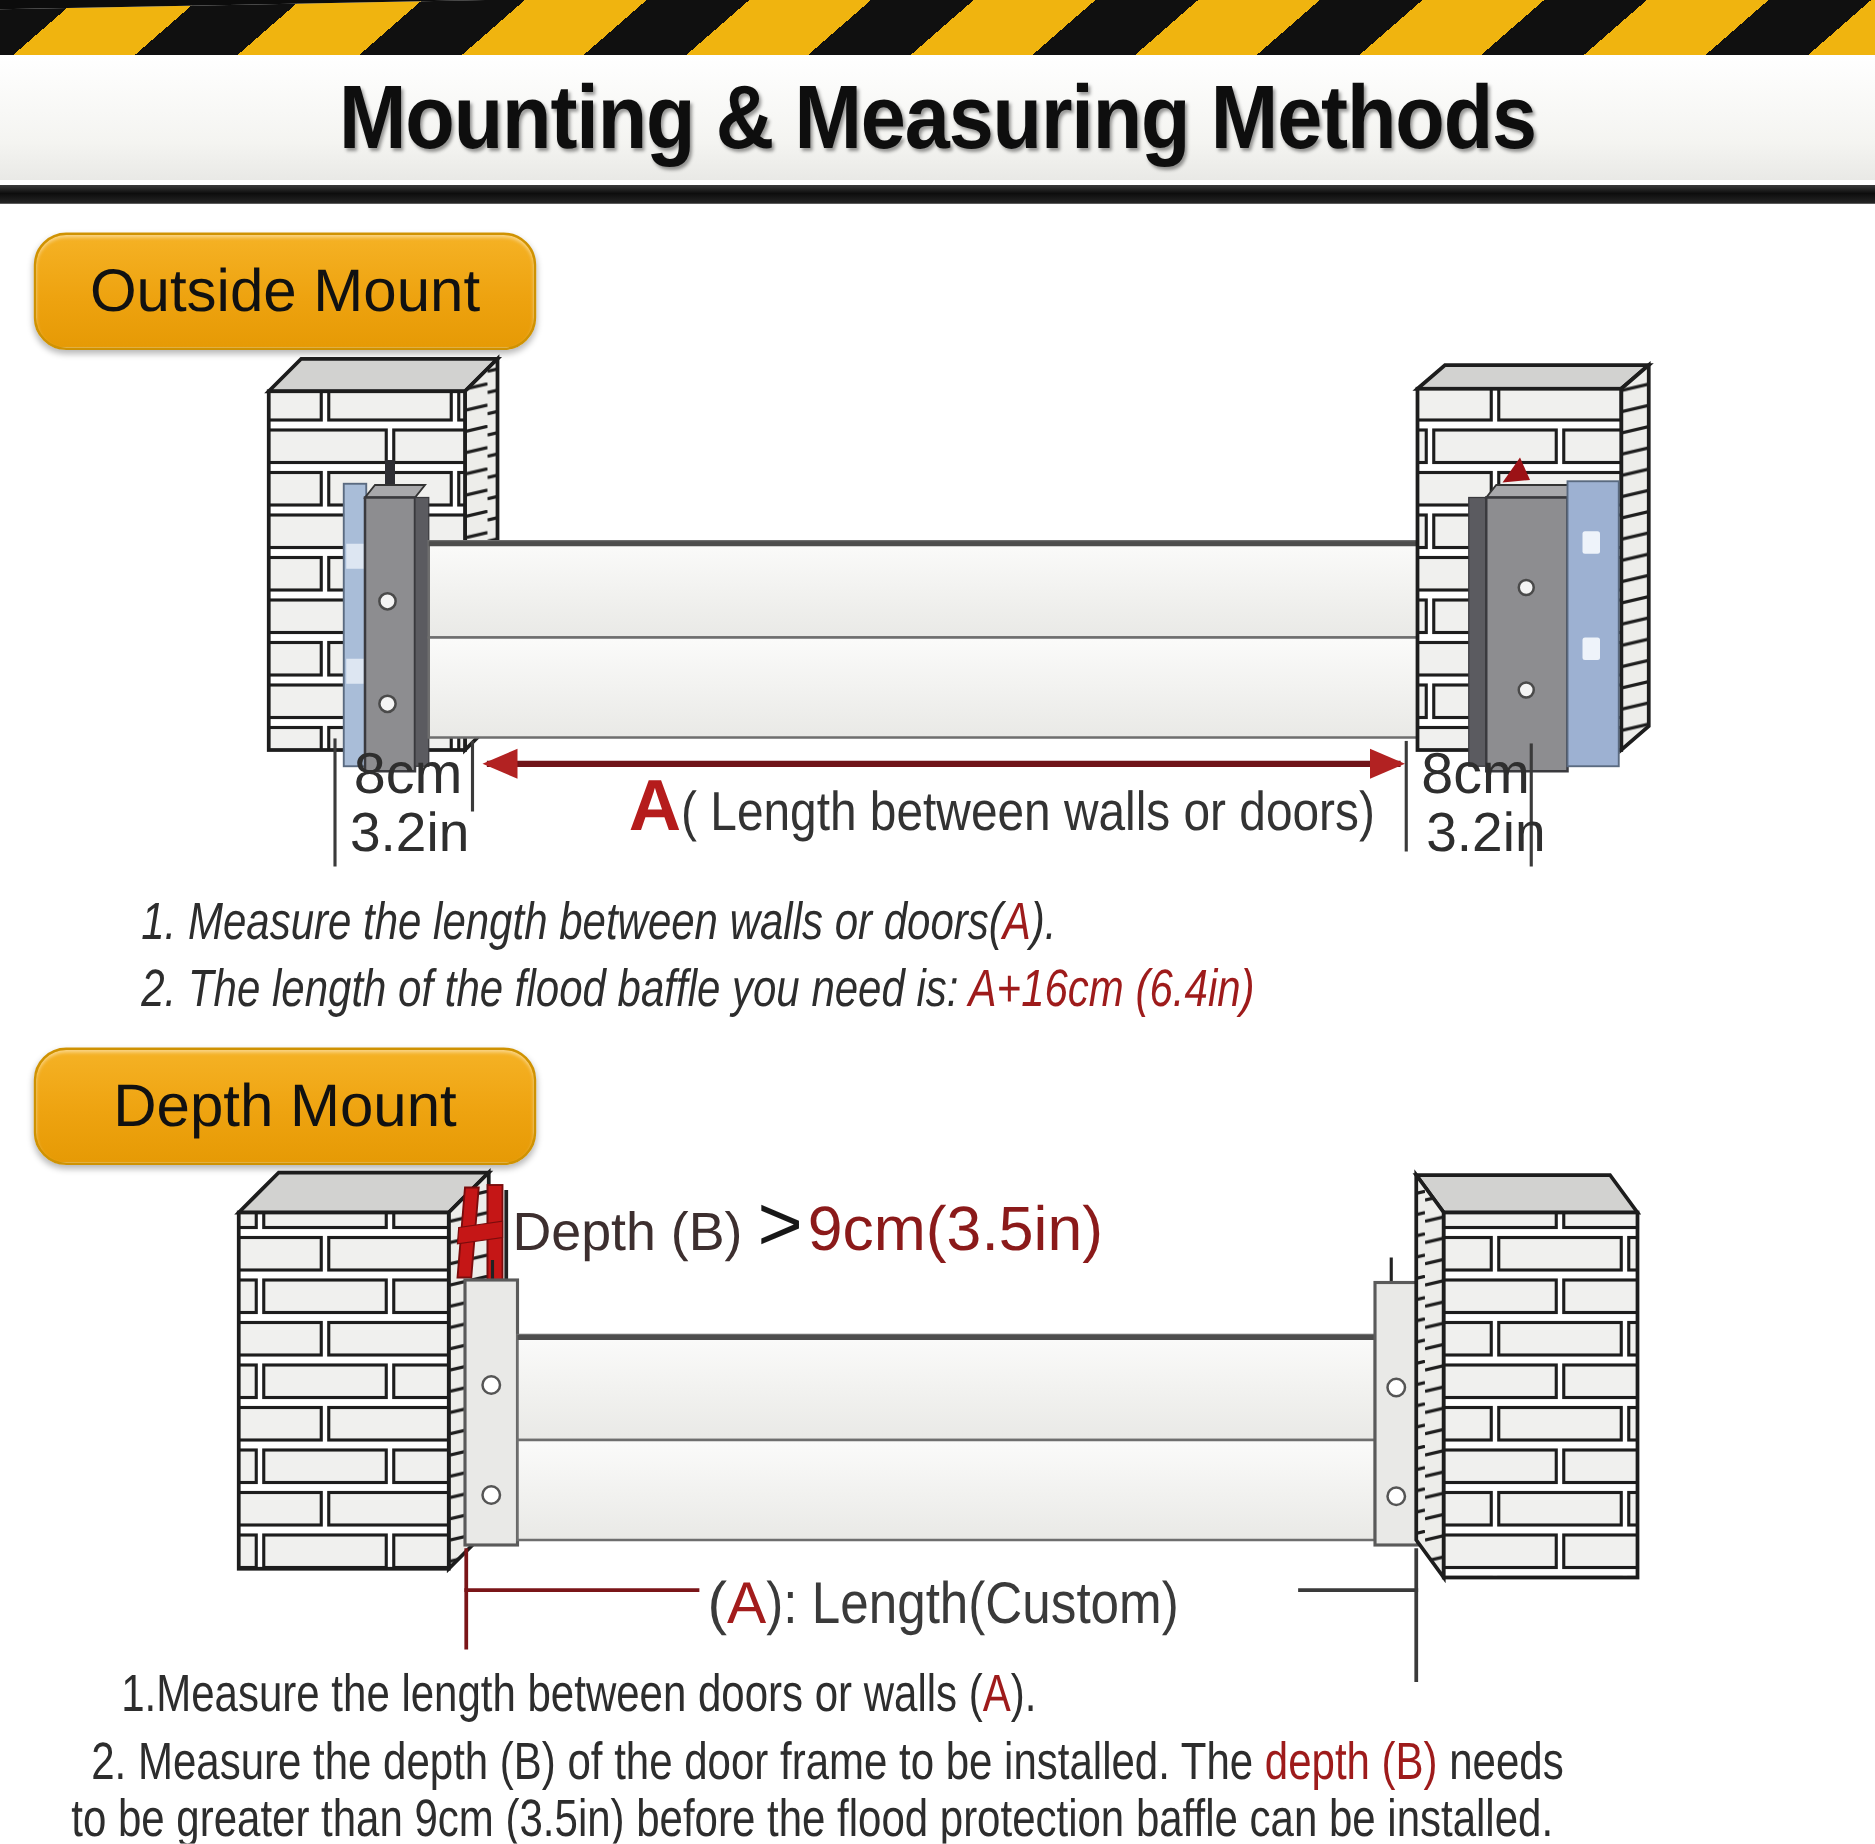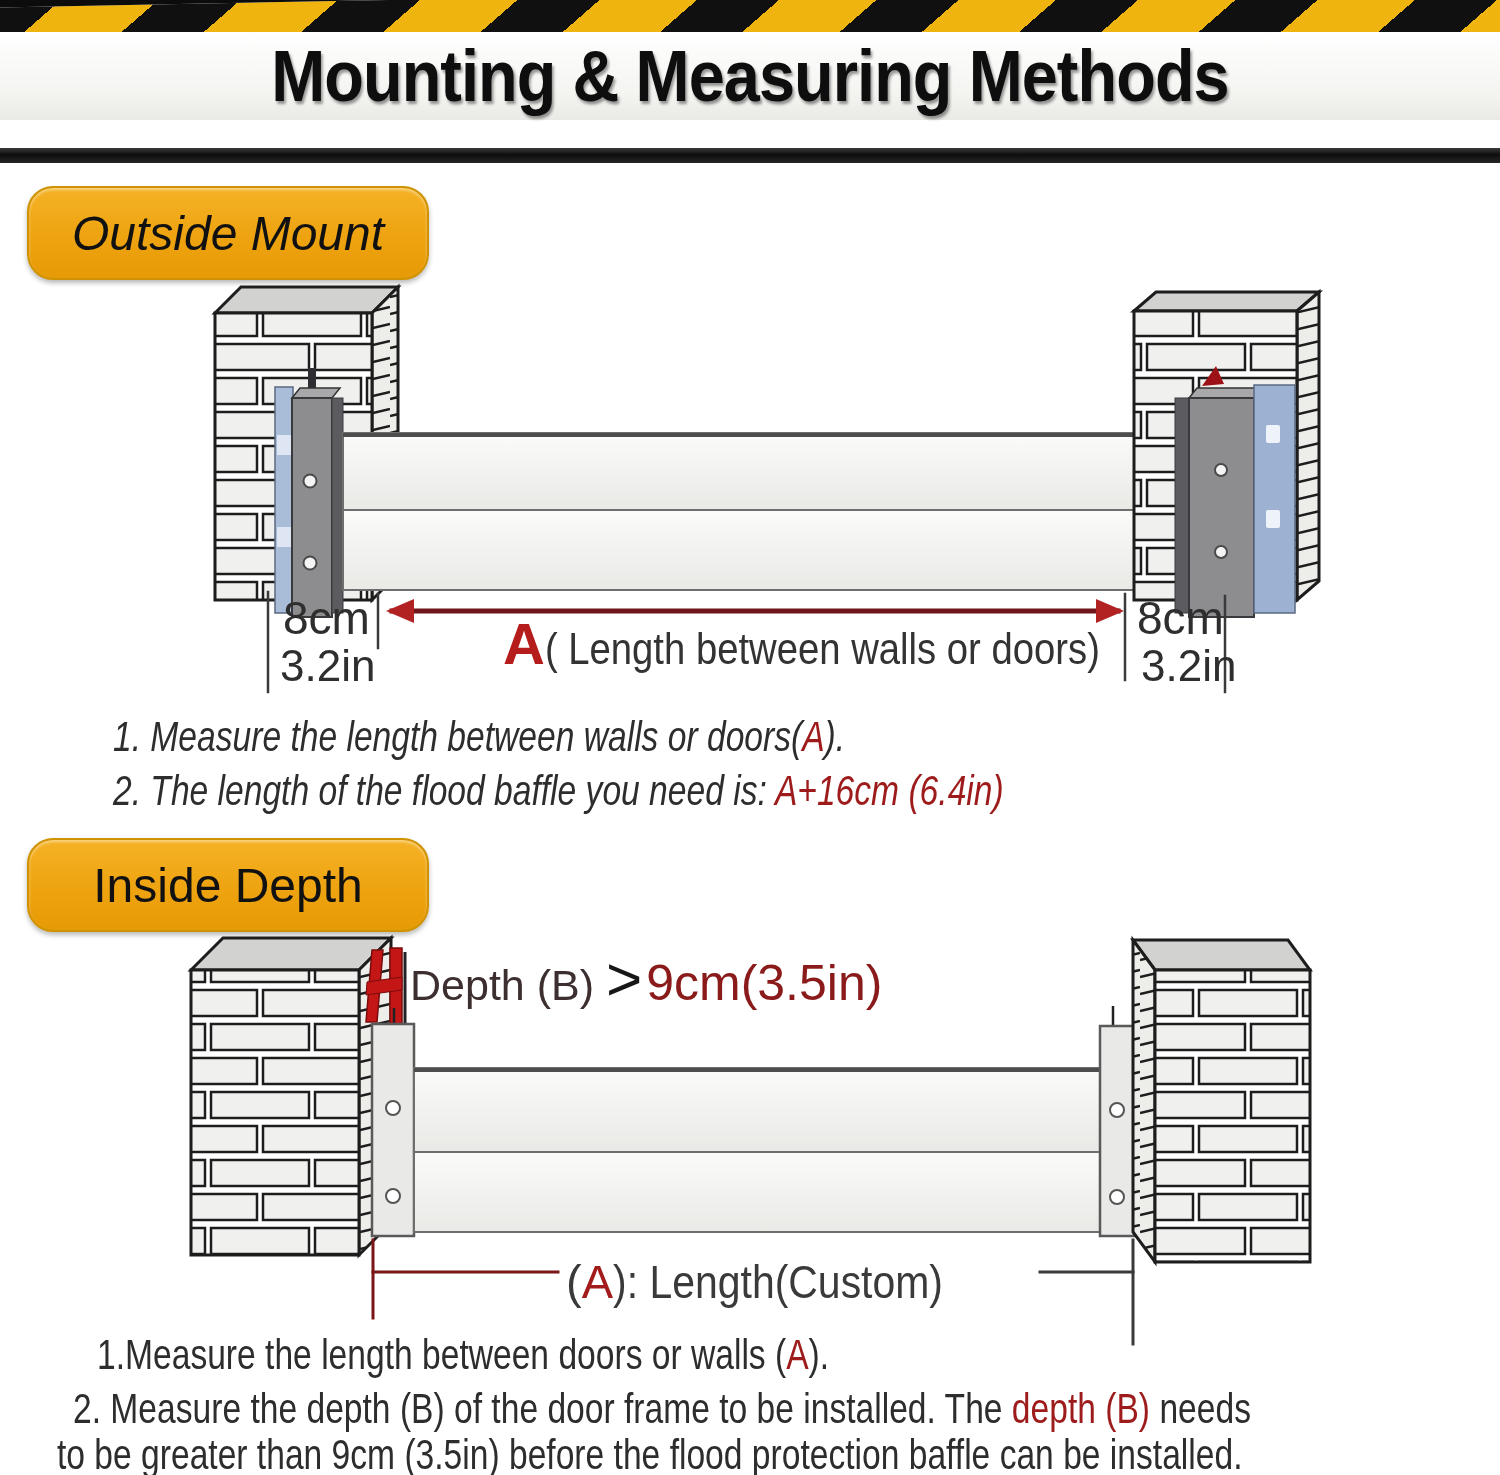--- a/index.html
+++ b/index.html
@@ -9,21 +9,21 @@
   }
   
   .tape {
     position:absolute; top:-16px; left:-30px; width:1566px; height:66px;
     background:repeating-linear-gradient(140deg,#101010 0 54px,#f0b40f 54px 118px);
     border-top:9px solid #0c0c0c;
     transform:rotate(-1.1deg);
     box-shadow:0 3px 6px rgba(0,0,0,.35);
   }
   .title-band {
-    position:absolute; top:32px; left:0; width:100%; height:88px;
+    position:absolute; top:44px; left:0; width:100%; height:100px;
     background:linear-gradient(180deg,#ffffff 0%,#f4f4f1 70%,#e9e9e6 100%);
     display:flex; align-items:center; justify-content:center;
   }
   .title-band h1 {
     margin:0; font-size:72px; font-weight:700; color:#0e0e0e; letter-spacing:-1px;
     transform:scaleX(0.9); white-space:nowrap;
     text-shadow:2px 3px 3px rgba(0,0,0,.4);
   }
   .dark-bar {
     position:absolute; top:148px; left:0; width:100%; height:15px;
@@ -31,21 +31,21 @@
   }
   
   .badge {
     position:absolute; left:27px; width:398px; height:90px;
     background:linear-gradient(180deg,#f5b225 0%,#eea310 55%,#e69a05 100%);
     border:2px solid #cf9202; border-radius:26px;
     display:flex; align-items:center; justify-content:center;
     font-size:48px; color:#111; letter-spacing:0;
     box-shadow:0 3px 5px rgba(0,0,0,.28), inset 0 2px 3px rgba(255,255,255,.45);
   }
-  .badge-outside { top:186px;font-style:italic; }
+  .badge-outside { top:186px; }
   .badge-inside  { top:838px; }
   
   svg.diag { position:absolute; left:0; display:block; }
   svg.diag text { font-family:"Liberation Sans", sans-serif; }
   .diag1 { top:280px; }
   .diag2 { top:933px; }
   
   .steps { position:absolute; z-index:3; color:#2d2d2d; }
   .ln {
     display:block; font-size:42px; line-height:46px; white-space:nowrap;
@@ -149,21 +149,21 @@
     <text x="1137" y="634" font-size="46" fill="#2e2e2e">8cm</text>
     <text x="1141" y="681" font-size="44" fill="#2e2e2e">3.2in</text>
   </svg>
 
   <div class="steps steps-outside">
     <span class="ln"><span>1. Measure the length between walls or doors(</span><span class="rd">A</span><span>).</span></span>
     <span class="ln gap"><span>2. The length of the flood baffle you need is: </span><span class="rd">A+16cm (6.4in)</span><span></span></span>
   </div>
 
   <div class="badge badge-inside">
-    <span>Inside Depth</span>
+    <span>Depth Mount</span>
   </div>
 
   <svg class="diag diag2" width="1500" height="414" viewBox="0 933 1500 414">
 
     <g>
       <polygon points="191,970 223,938 391,938 359,970" fill="#d2d2d0" stroke="#1d1d1d" stroke-width="3"></polygon>
       <polygon points="359,970 391,938 391,1223 359,1255" fill="url(#sides)" stroke="#1d1d1d" stroke-width="3"></polygon>
       <rect x="191" y="970" width="168" height="285" fill="url(#brick)" stroke="#1d1d1d" stroke-width="3"></rect>
     </g>
 

